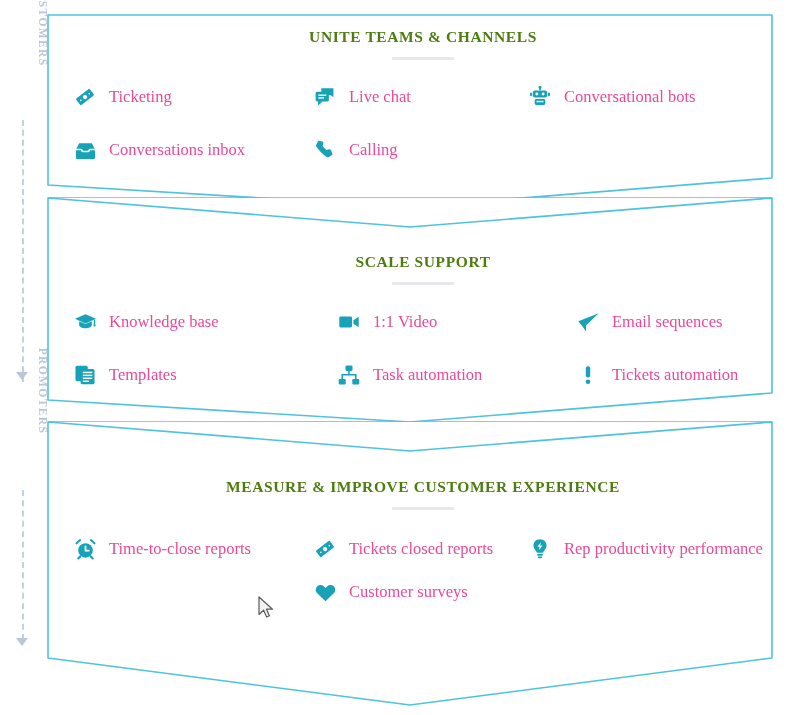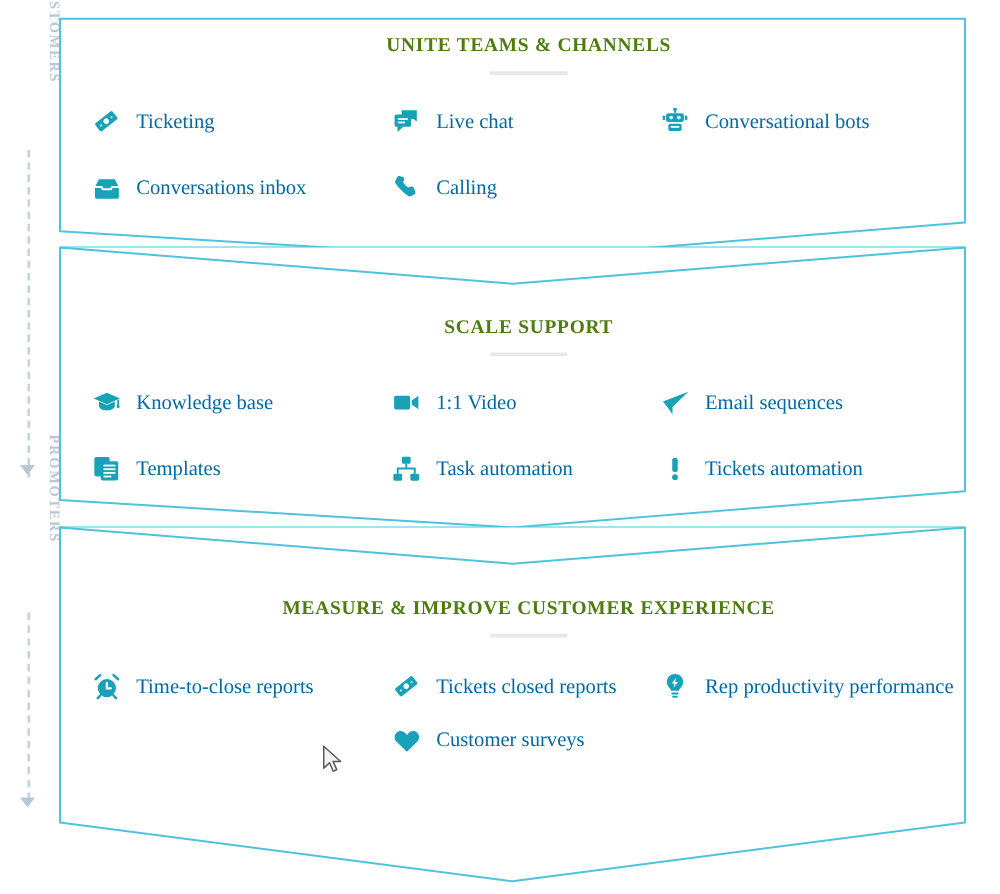--- a/index.html
+++ b/index.html
@@ -115,21 +115,21 @@
     flex: 0 0 auto;
     width: 26px;
     height: 26px;
     display: flex;
     align-items: center;
     justify-content: center;
     color: #17a2b8;
   }
   .ico svg { display: block; }
   .lbl {
-    color: #0369a1;
+    color: #ec4899;
     font-family: "Liberation Serif", "DejaVu Serif", serif;
     font-size: 16.5px;
     line-height: 1.45;
     padding-top: 1px;
   }
 
   
   #cursor {
     position: absolute;
     width: 18px;
@@ -235,21 +235,21 @@
   <div class="band" id="band-1" style="top:196px;height:235px;">
     <svg width="754" height="235" viewBox="0 0 754 235" aria-hidden="true">
       <polygon points="2,2 726,2 726,23 364,52 2,30 2,216 726,216 726,198" fill="none" stroke="none"></polygon>
       <polygon points="2,2 726,2 726,197 364,226 2,204 2,2" fill="#ffffff" stroke="none"></polygon>
       <path d="M2,2 L726,2 L726,197 L364,226 L2,204 Z" fill="#ffffff" stroke="#4ec3dd" stroke-width="1.6" stroke-linejoin="round"></path>
       <path d="M2,2 L364,31 L726,2" fill="#ffffff" stroke="#4ec3dd" stroke-width="1.6" stroke-linejoin="round"></path>
     </svg>
     <div class="band-content" style="padding-top:57px;">
       <div class="band-title">SCALE SUPPORT</div>
       <div class="band-rule"></div>
-      <div class="grid" style="margin-top:22px;row-gap:24px;">
+      <div class="grid" style="margin-top:22px;row-gap:24px;gap:24px;">
 
         <div class="cell">
           <span class="ico">
             <svg width="23" height="23" viewBox="0 0 24 24" fill="currentColor">
               <path d="M12 3.4 23 8.2 12 13 1 8.2z"></path>
               <path d="M5.4 10.6v4.1c0 1.9 3 3.4 6.6 3.4s6.6-1.5 6.6-3.4v-4.1L12 13.6z"></path>
               <path d="M21.4 9.1v5.2" stroke="currentColor" stroke-width="1.5" fill="none"></path>
               <circle cx="21.4" cy="15" r="1.2"></circle>
             </svg>
           </span>

